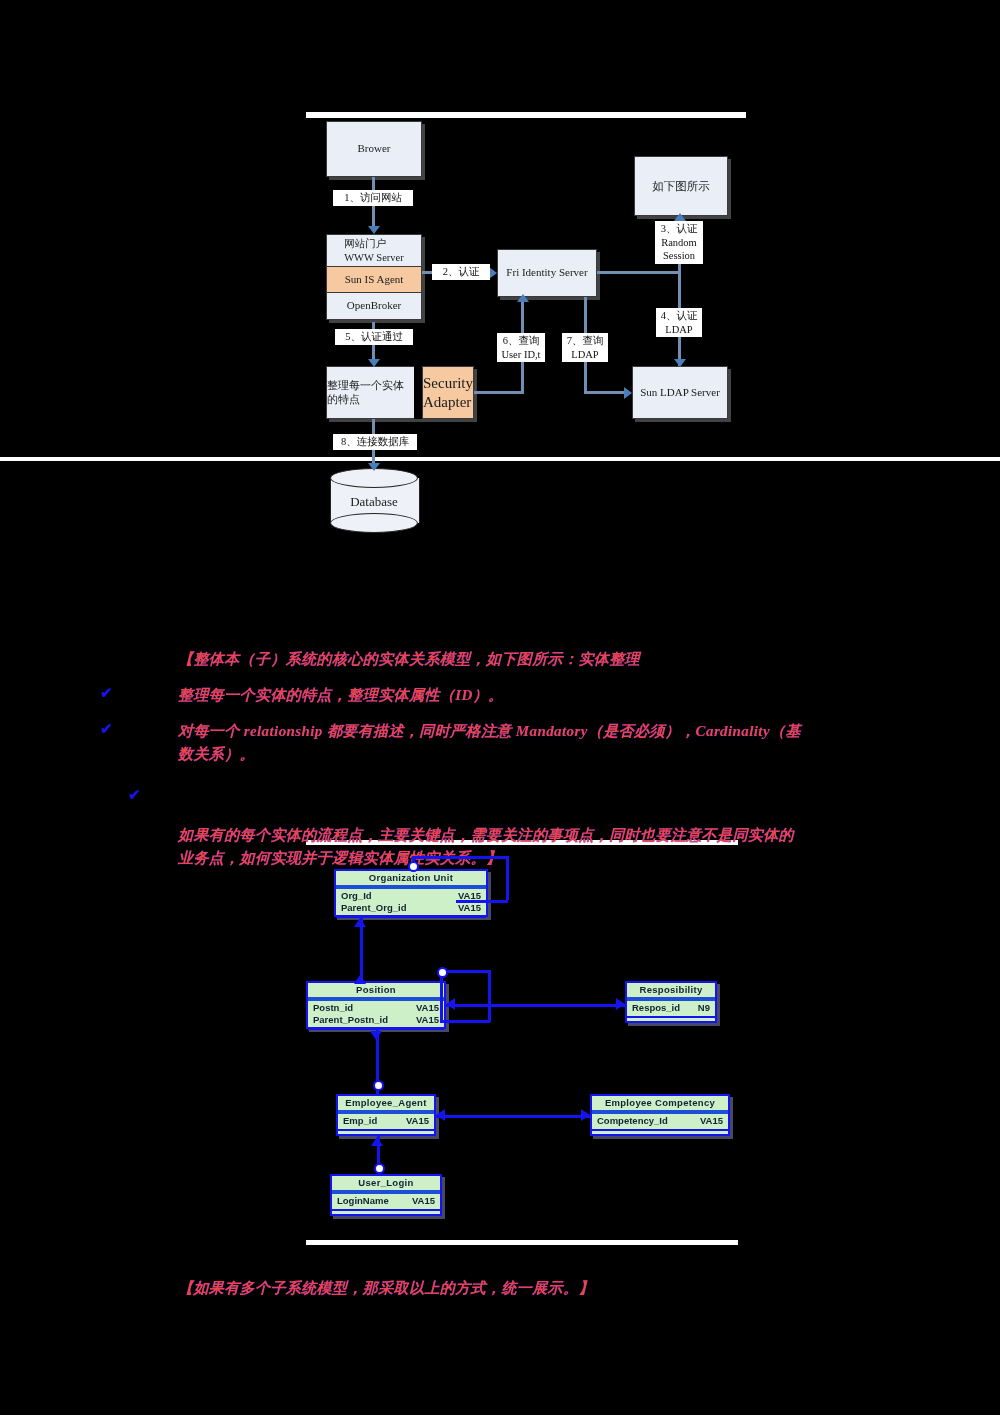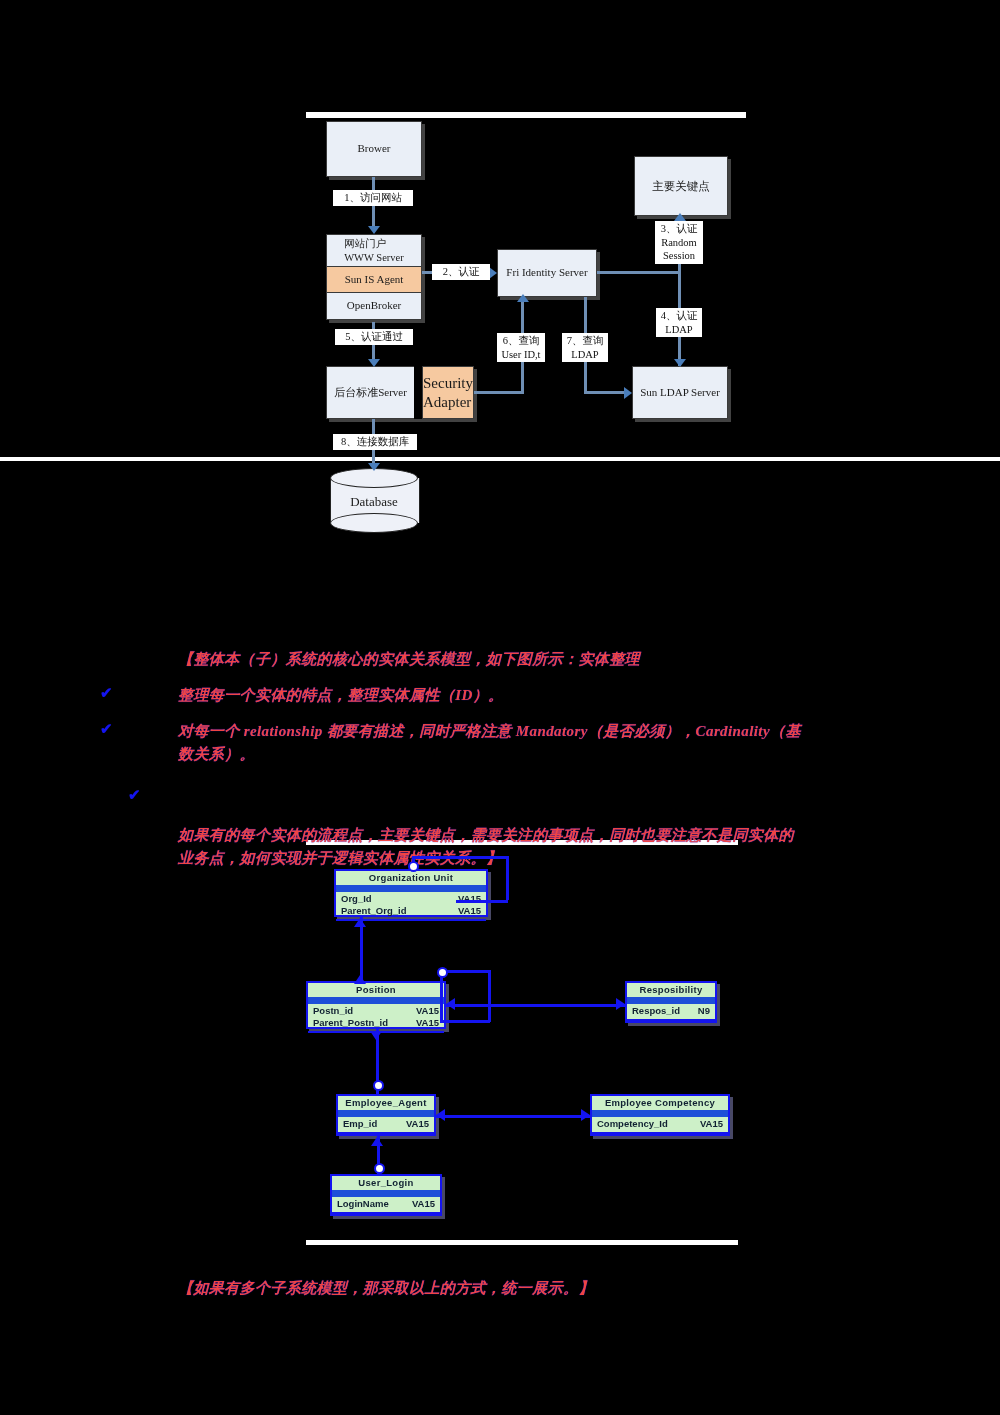--- a/index.html
+++ b/index.html
@@ -59,21 +59,21 @@
   }
   .chk{position:absolute;color:#1414f0;font-weight:bold;font-size:15px;}
 
   
   .er{position:absolute;}
   .ent{
     position:absolute;border:2px solid #1414f0;background:#cdf0c8;
     box-sizing:border-box;box-shadow:3px 3px 0 rgba(120,120,170,.6);
   }
   .ent .title{
-    border-bottom:7px solid #1d4ed8;text-align:center;
+    border-bottom:4px solid #1d4ed8;text-align:center;
     font-family:"Liberation Sans", sans-serif;
     font-size:9.5px;font-weight:bold;color:#123;padding:1px 0 2px;letter-spacing:.3px;
   }
   .ent .attrs{
     border-bottom:2px solid #1414f0;padding:1px 5px 2px;
     font-family:"Liberation Sans", sans-serif;font-size:9.5px;font-weight:bold;color:#123;
   }
   .ent .attrs .row{display:flex;justify-content:space-between;line-height:1.25;}
   .ent .attrs .row .t{margin-left:10px;}
   .ent .foot{height:14px;}
@@ -91,33 +91,33 @@
 
 <div class="sheet" style="left:306px;top:112px;width:440px;height:6px;"></div>
 <div class="sheet" style="left:0px;top:457px;width:1000px;height:4px;"></div>
 <div class="sheet" style="left:306px;top:840px;width:432px;height:5px;"></div>
 <div class="sheet" style="left:306px;top:1240px;width:432px;height:5px;"></div>
 
 <div>
 
   <div class="fbox" style="left:326px;top:121px;width:96px;height:56px;">Brower</div>
 
-  <div class="fbox" style="left:634px;top:156px;width:94px;height:60px;font-size:11.5px;">主要关键点</div>
+  <div class="fbox" style="left:634px;top:156px;width:94px;height:60px;font-size:11.5px;">如下图所示</div>
 
   <div class="stack" style="left:326px;top:234px;width:96px;">
     <div class="fbox" style="width:96px;height:32px;border-bottom:none;font-size:10.5px;white-space:pre-line;">网站门户
 WWW Server</div>
     <div class="fbox orange" style="width:96px;height:26px;border-bottom:none;">Sun IS Agent</div>
     <div class="fbox" style="width:96px;height:28px;">OpenBroker</div>
   </div>
 
   <div class="fbox" style="left:497px;top:249px;width:100px;height:48px;">Fri Identity Server</div>
 
   <div class="stack" style="left:326px;top:366px;width:148px;height:53px;display:flex;">
-    <div class="fbox" style="width:96px;height:53px;border-right:none;">后台标准Server</div>
+    <div class="fbox" style="width:96px;height:53px;border-right:none;">整理每一个实体的特点</div>
     <div class="fbox orange" style="width:52px;height:53px;font-size:15px;white-space:pre-line;margin-left:8px;">Security
 Adapter</div>
   </div>
 
   <div class="fbox" style="left:632px;top:366px;width:96px;height:53px;">Sun LDAP Server</div>
 
   <div class="db" style="left:330px;top:468px;width:88px;height:66px;">
     <div class="body"></div>
     <div class="bot"></div>
     <div class="top"></div>

